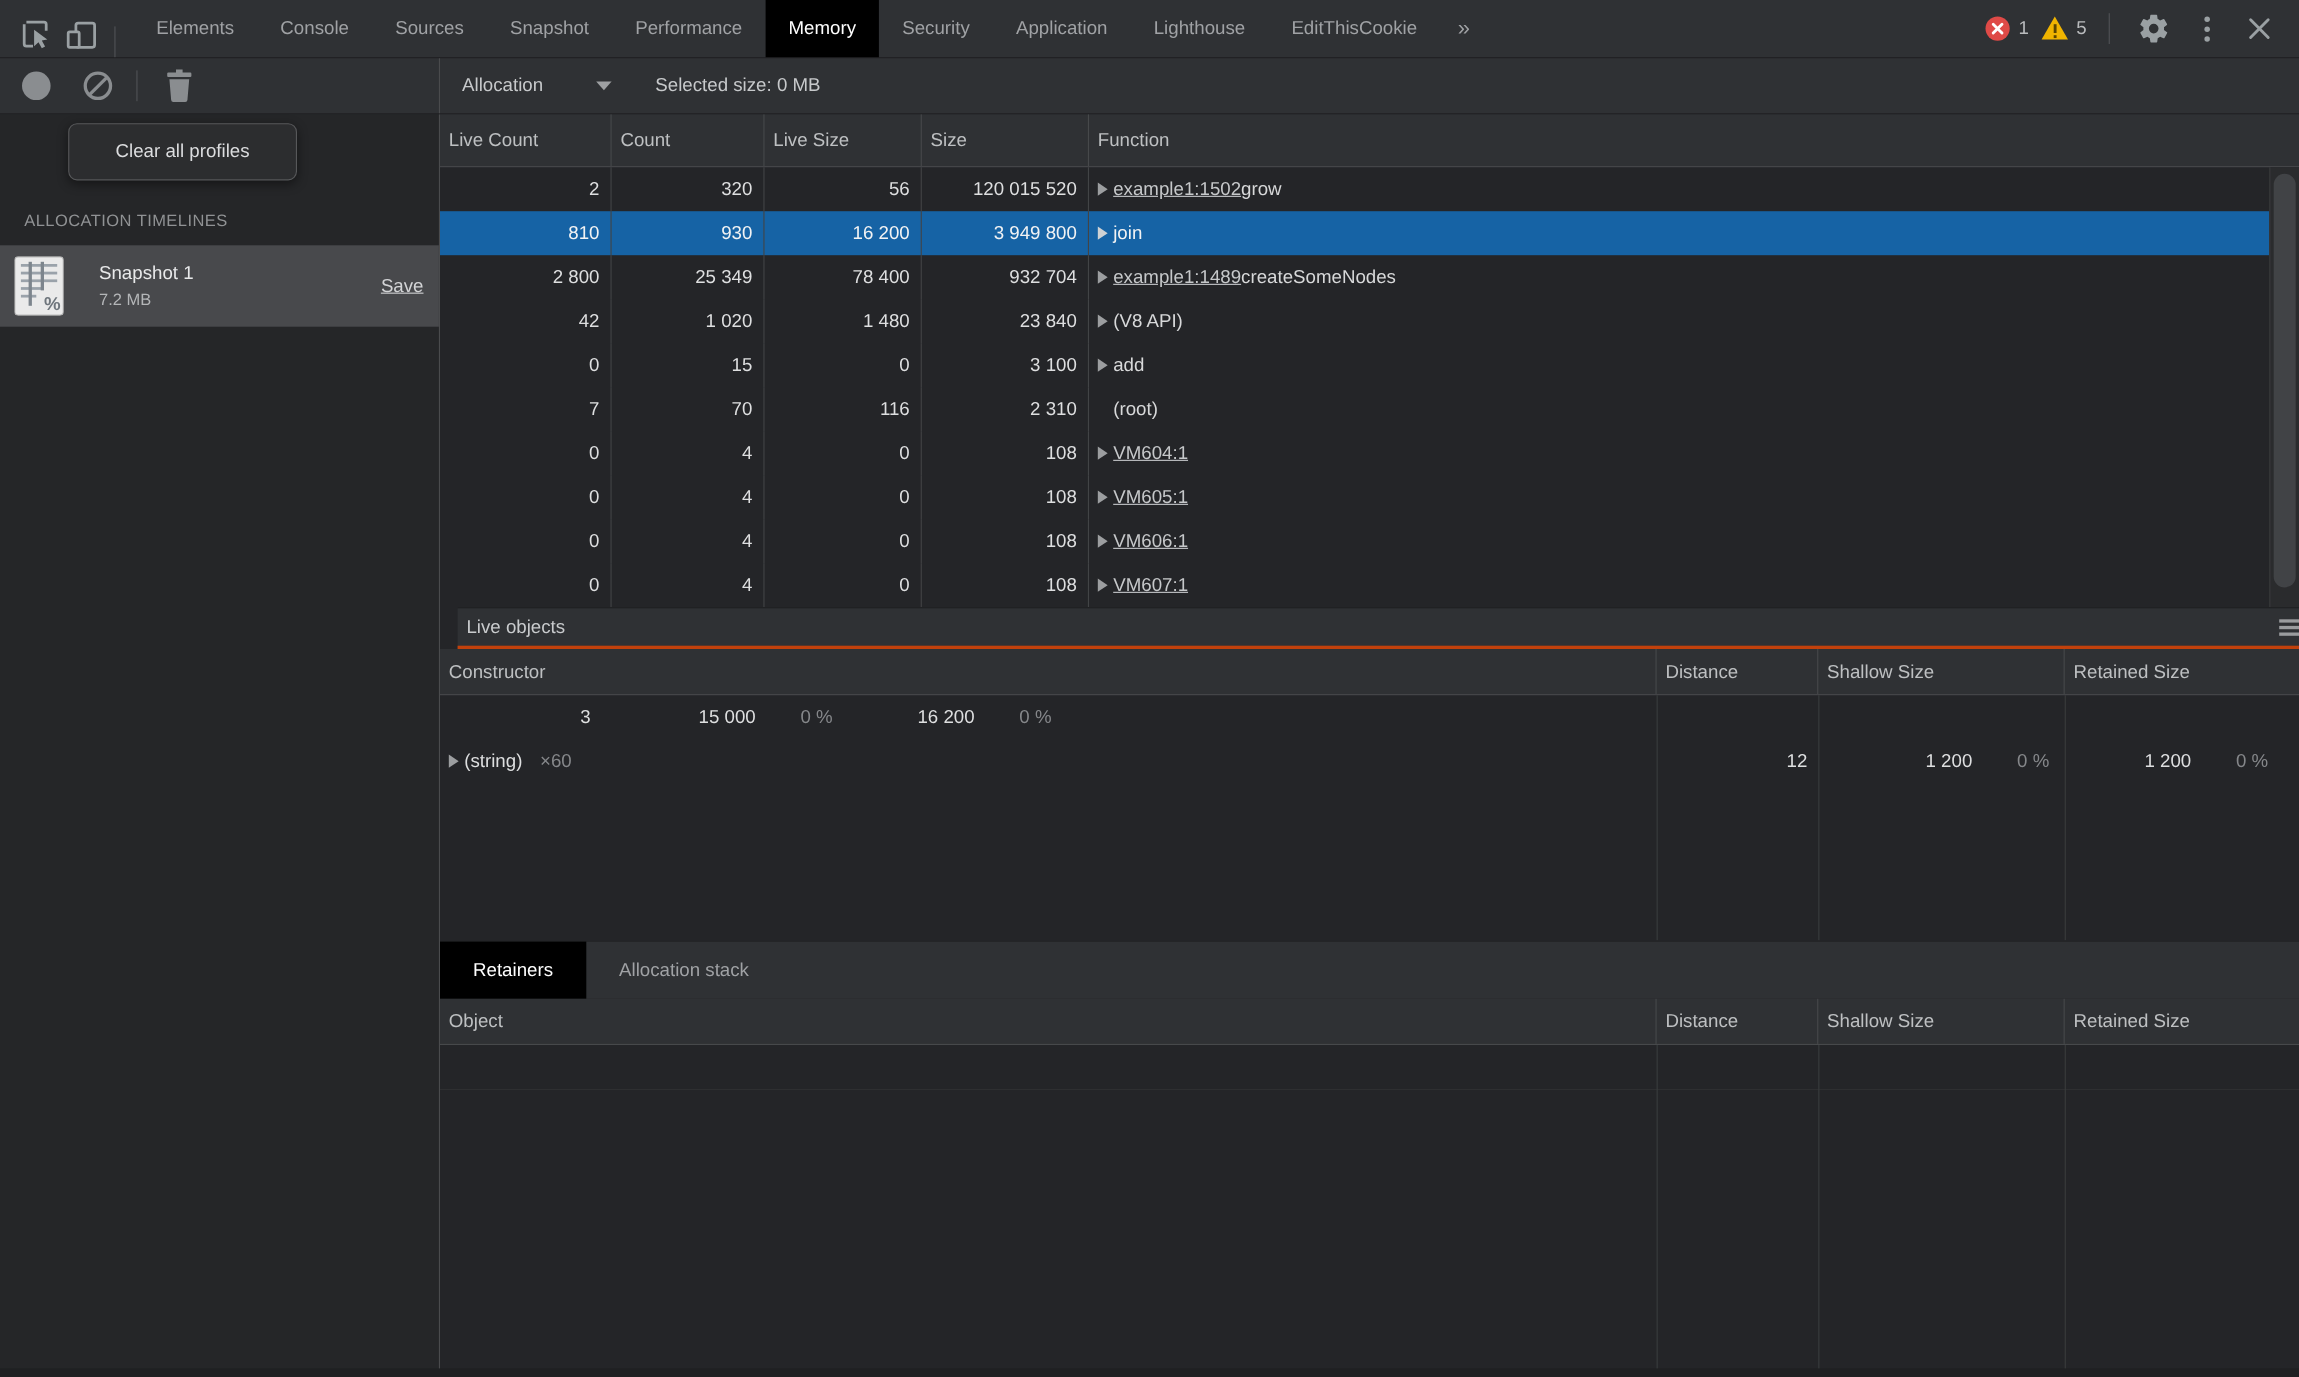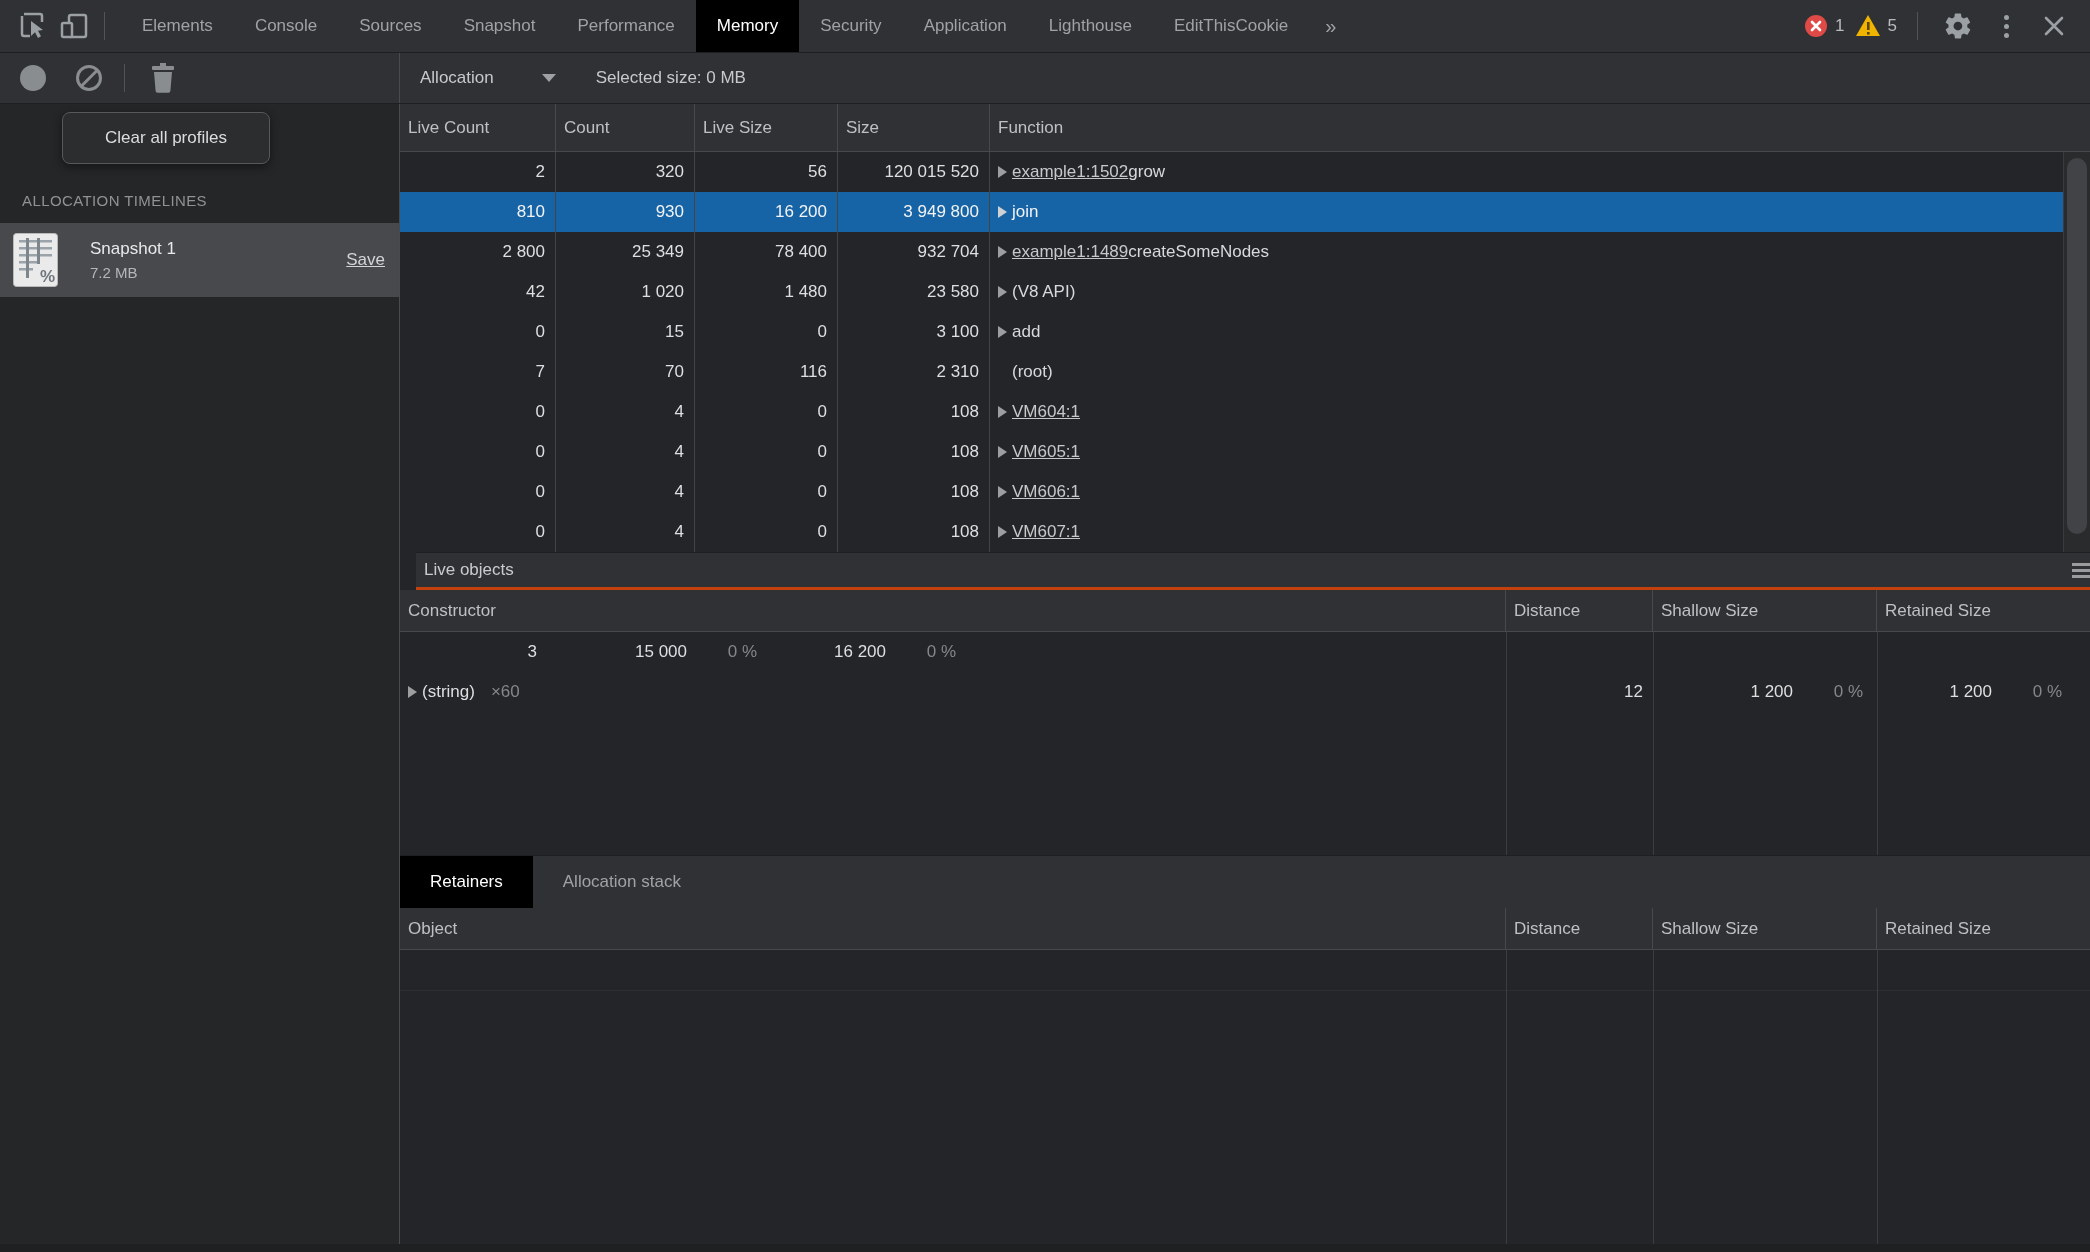--- a/index.html
+++ b/index.html
@@ -3,21 +3,21 @@
 <meta charset="utf-8">
 <style>
   * { margin:0; padding:0; box-sizing:border-box; }
   body { background:#1a1a1a; font-family:"Liberation Sans","DejaVu Sans",sans-serif; }
   .screen { position:relative; width:2090px; height:1252px; background:#242528; overflow:hidden;
             color:#dedfe0; font-size:17px; }
 
   
   .tabbar { position:absolute; left:0; top:0; width:2090px; height:53px; background:#2f3134;
             border-bottom:1px solid #1e1f21; display:flex; align-items:center; }
-  .tb-left { display:flex; align-items:center; padding-left:14px; flex:1; height:100%; }
+  .tb-left { display:flex; align-items:flex-end; padding-left:14px; flex:1; height:100%; }
   .iconbtn { width:40px; height:40px; display:flex; align-items:center; justify-content:center; }
   .vsep { width:1px; height:28px; background:#515356; margin:0 10px; }
   .tabs { display:flex; height:100%; align-items:stretch; margin-left:6px; }
   .tab { display:flex; align-items:center; padding:0 21px; color:#a0a2a5; cursor:default; }
   .tab.active { background:#000; color:#fff; }
   .tab-more { display:flex; align-items:center; padding:0 16px; color:#a0a2a5; font-size:20px; }
   .tb-right { display:flex; align-items:center; gap:10px; padding-right:16px; height:100%; }
   .badge { display:flex; align-items:center; gap:7px; color:#b9bbbd; }
   .dots { display:flex; flex-direction:column; gap:4px; align-items:center; width:36px; }
   .dots span { width:5px; height:5px; border-radius:50%; background:#9aa0a3; }
@@ -290,21 +290,21 @@
         <div class="fncell">
             <span class="tri"></span>
             <span class="lnk">example1:1489</span>
             <span class="fn-name">createSomeNodes</span>
           </div>
       </div>
       <div class="grow">
         <div class="num w-lc">42</div>
         <div class="num w-c">1 020</div>
         <div class="num w-ls">1 480</div>
-        <div class="num w-s">23 580</div>
+        <div class="num w-s">23 840</div>
         <div class="fncell">
             <span class="tri"></span>
             <span class="fn-name">(V8 API)</span>
           </div>
       </div>
       <div class="grow">
         <div class="num w-lc">0</div>
         <div class="num w-c">15</div>
         <div class="num w-ls">0</div>
         <div class="num w-s">3 100</div>

